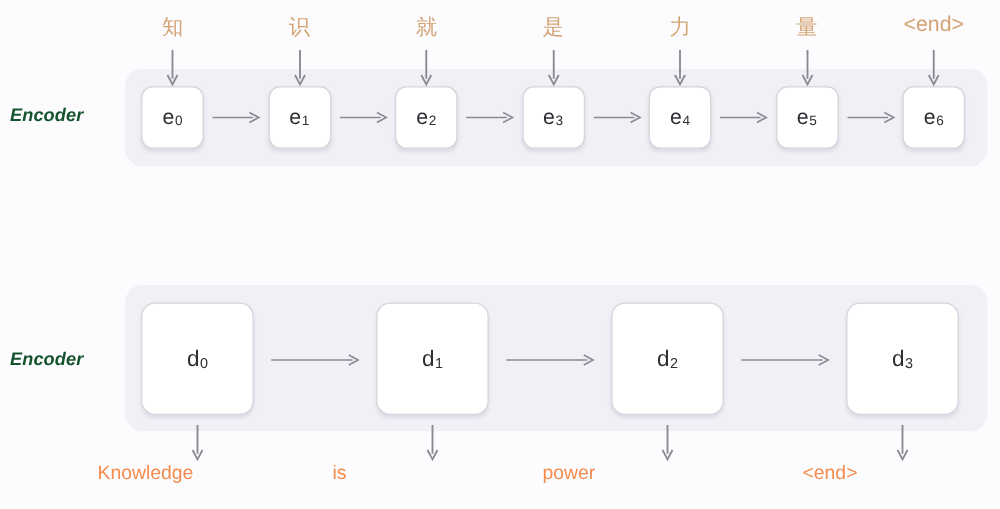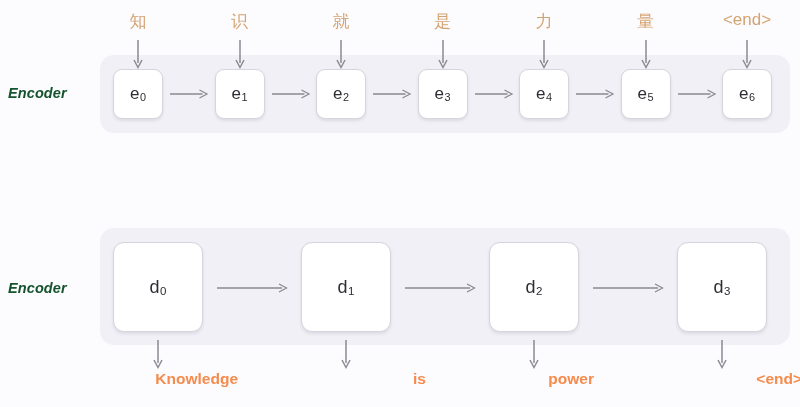--- a/index.html
+++ b/index.html
@@ -96,23 +96,23 @@
     color: #d4a373;
     white-space: nowrap;
   }
 
   
   .out-token {
     position: absolute;
     top: 370px;
     width: 160px;
     margin-left: -80px;
-    text-align: right;
+    text-align: left;
     font-size: 15.5px;
-    font-weight: bold;
+    font-weight: normal;
     color: #f58b4c;
     white-space: nowrap;
   }
 
   
   .arrow {
     position: absolute;
     overflow: visible;
   }
   .arrow line, .arrow polyline {

